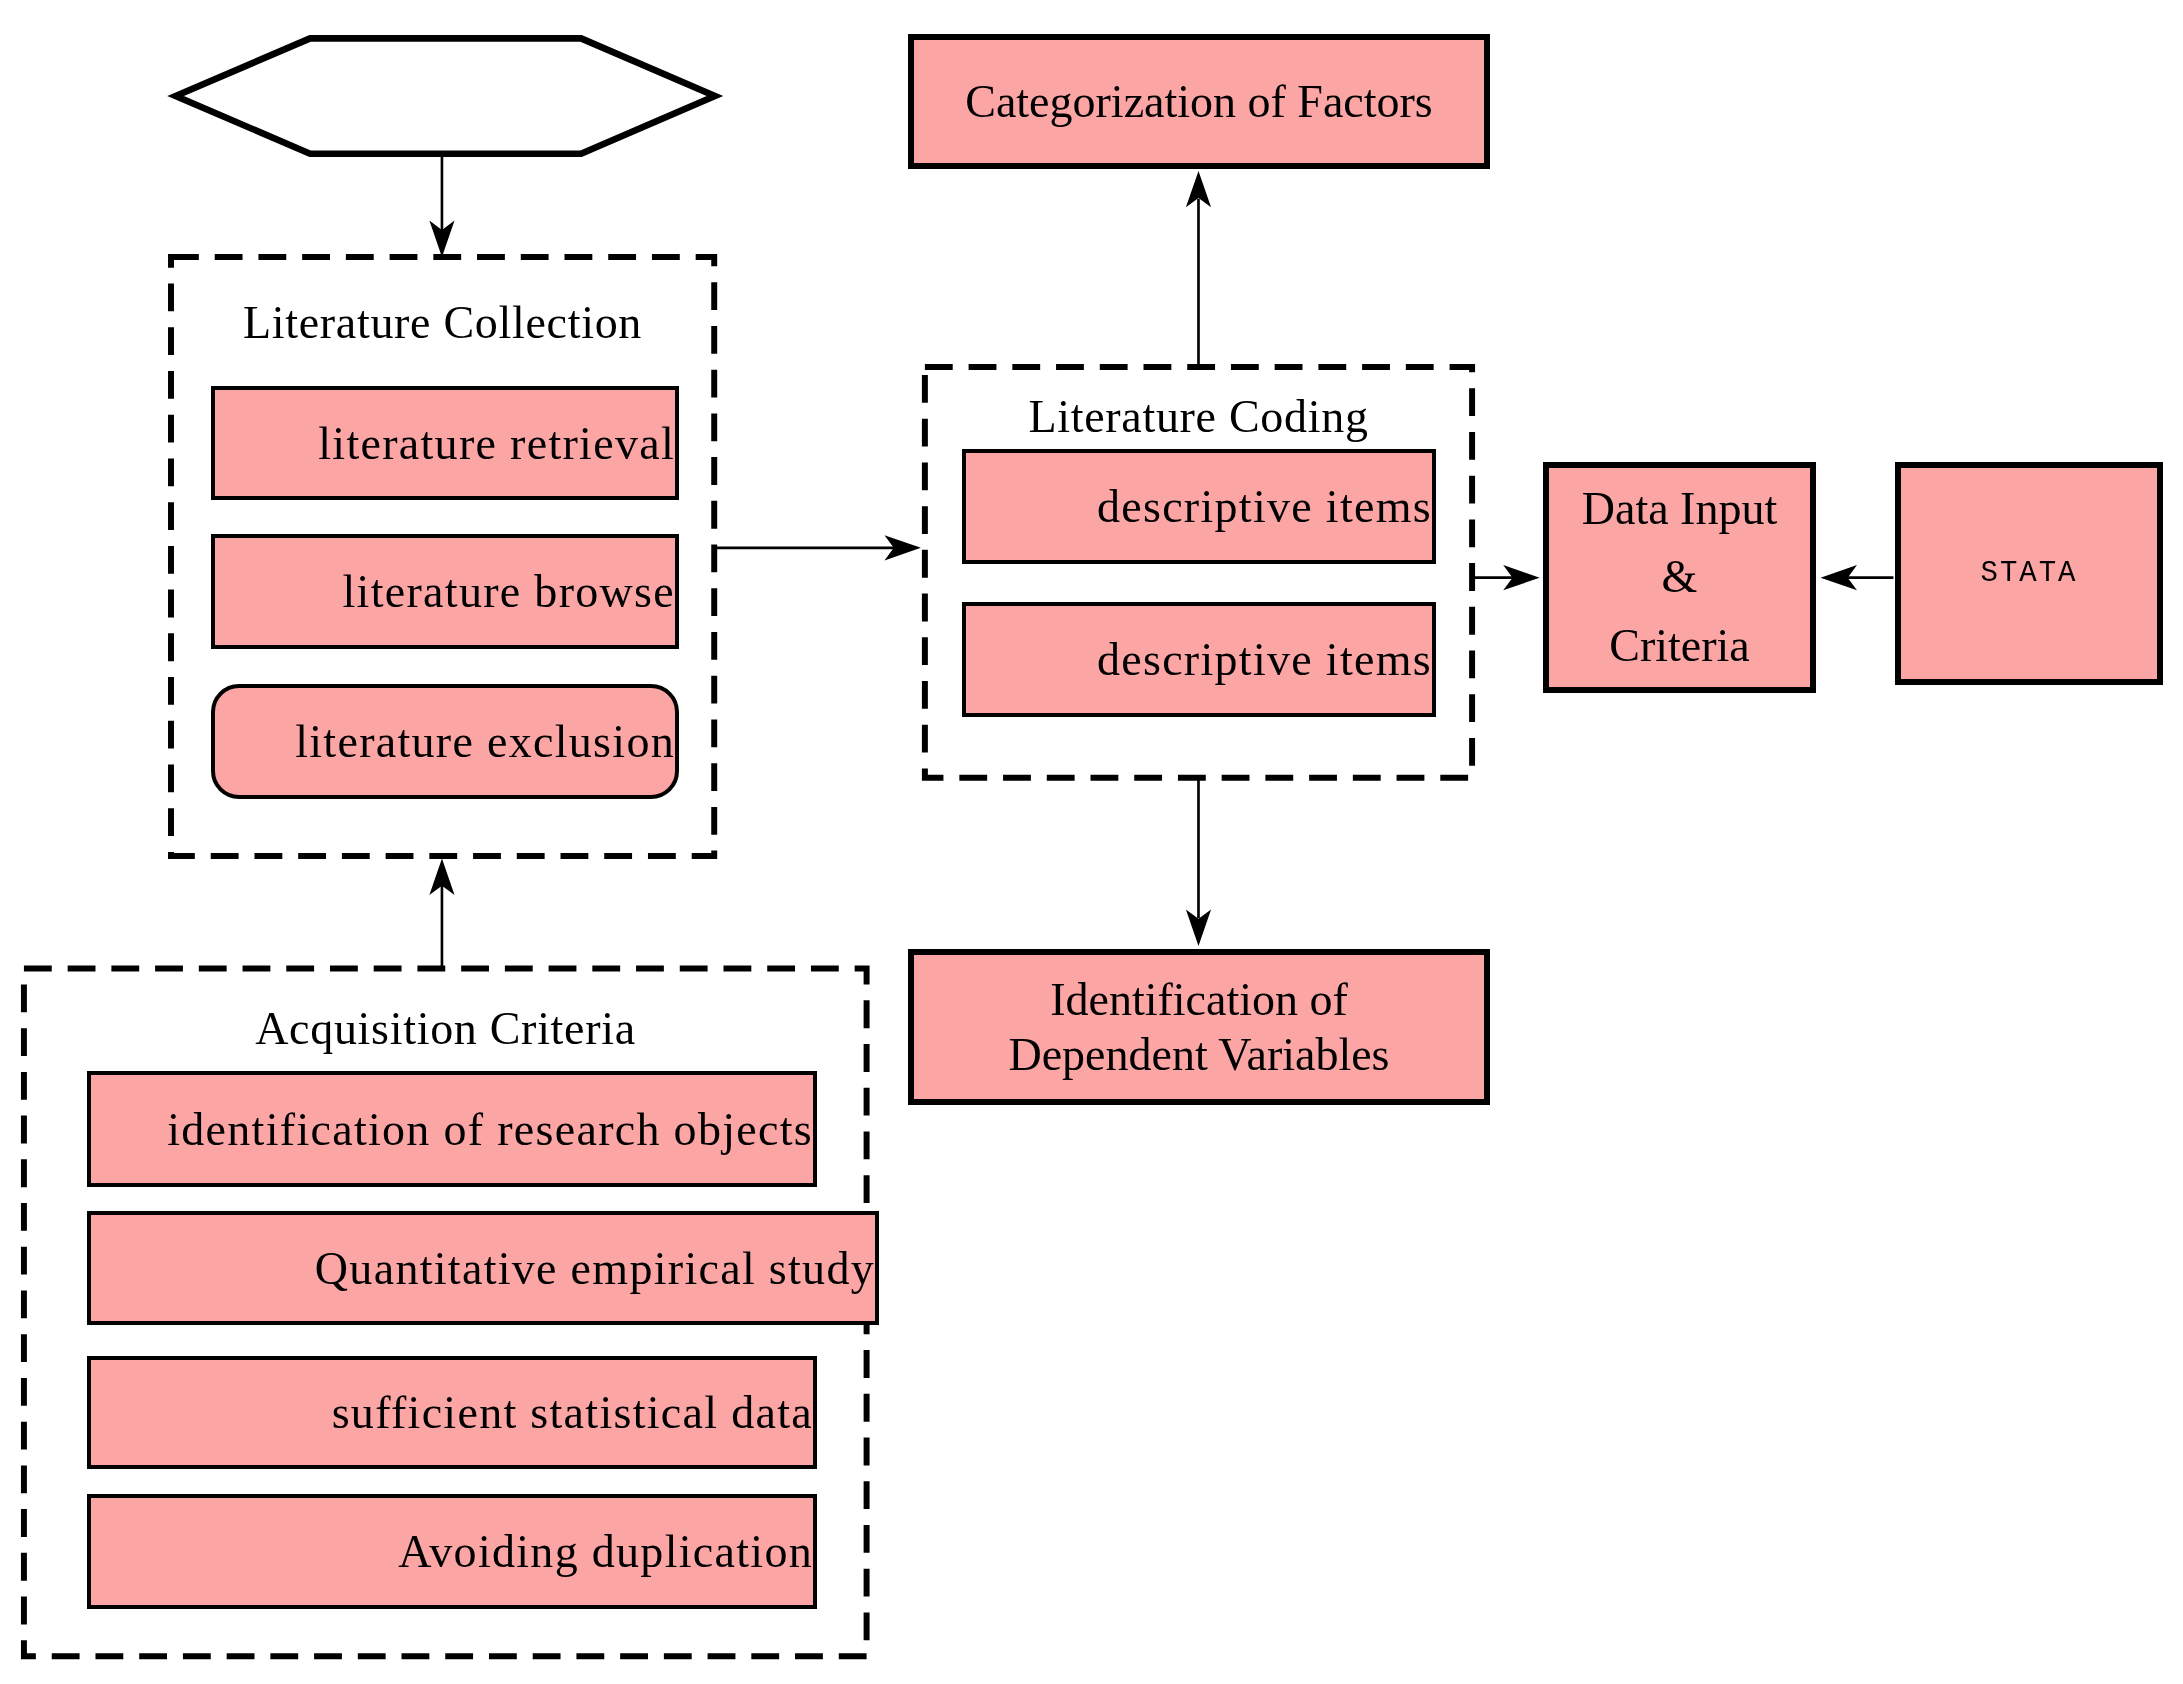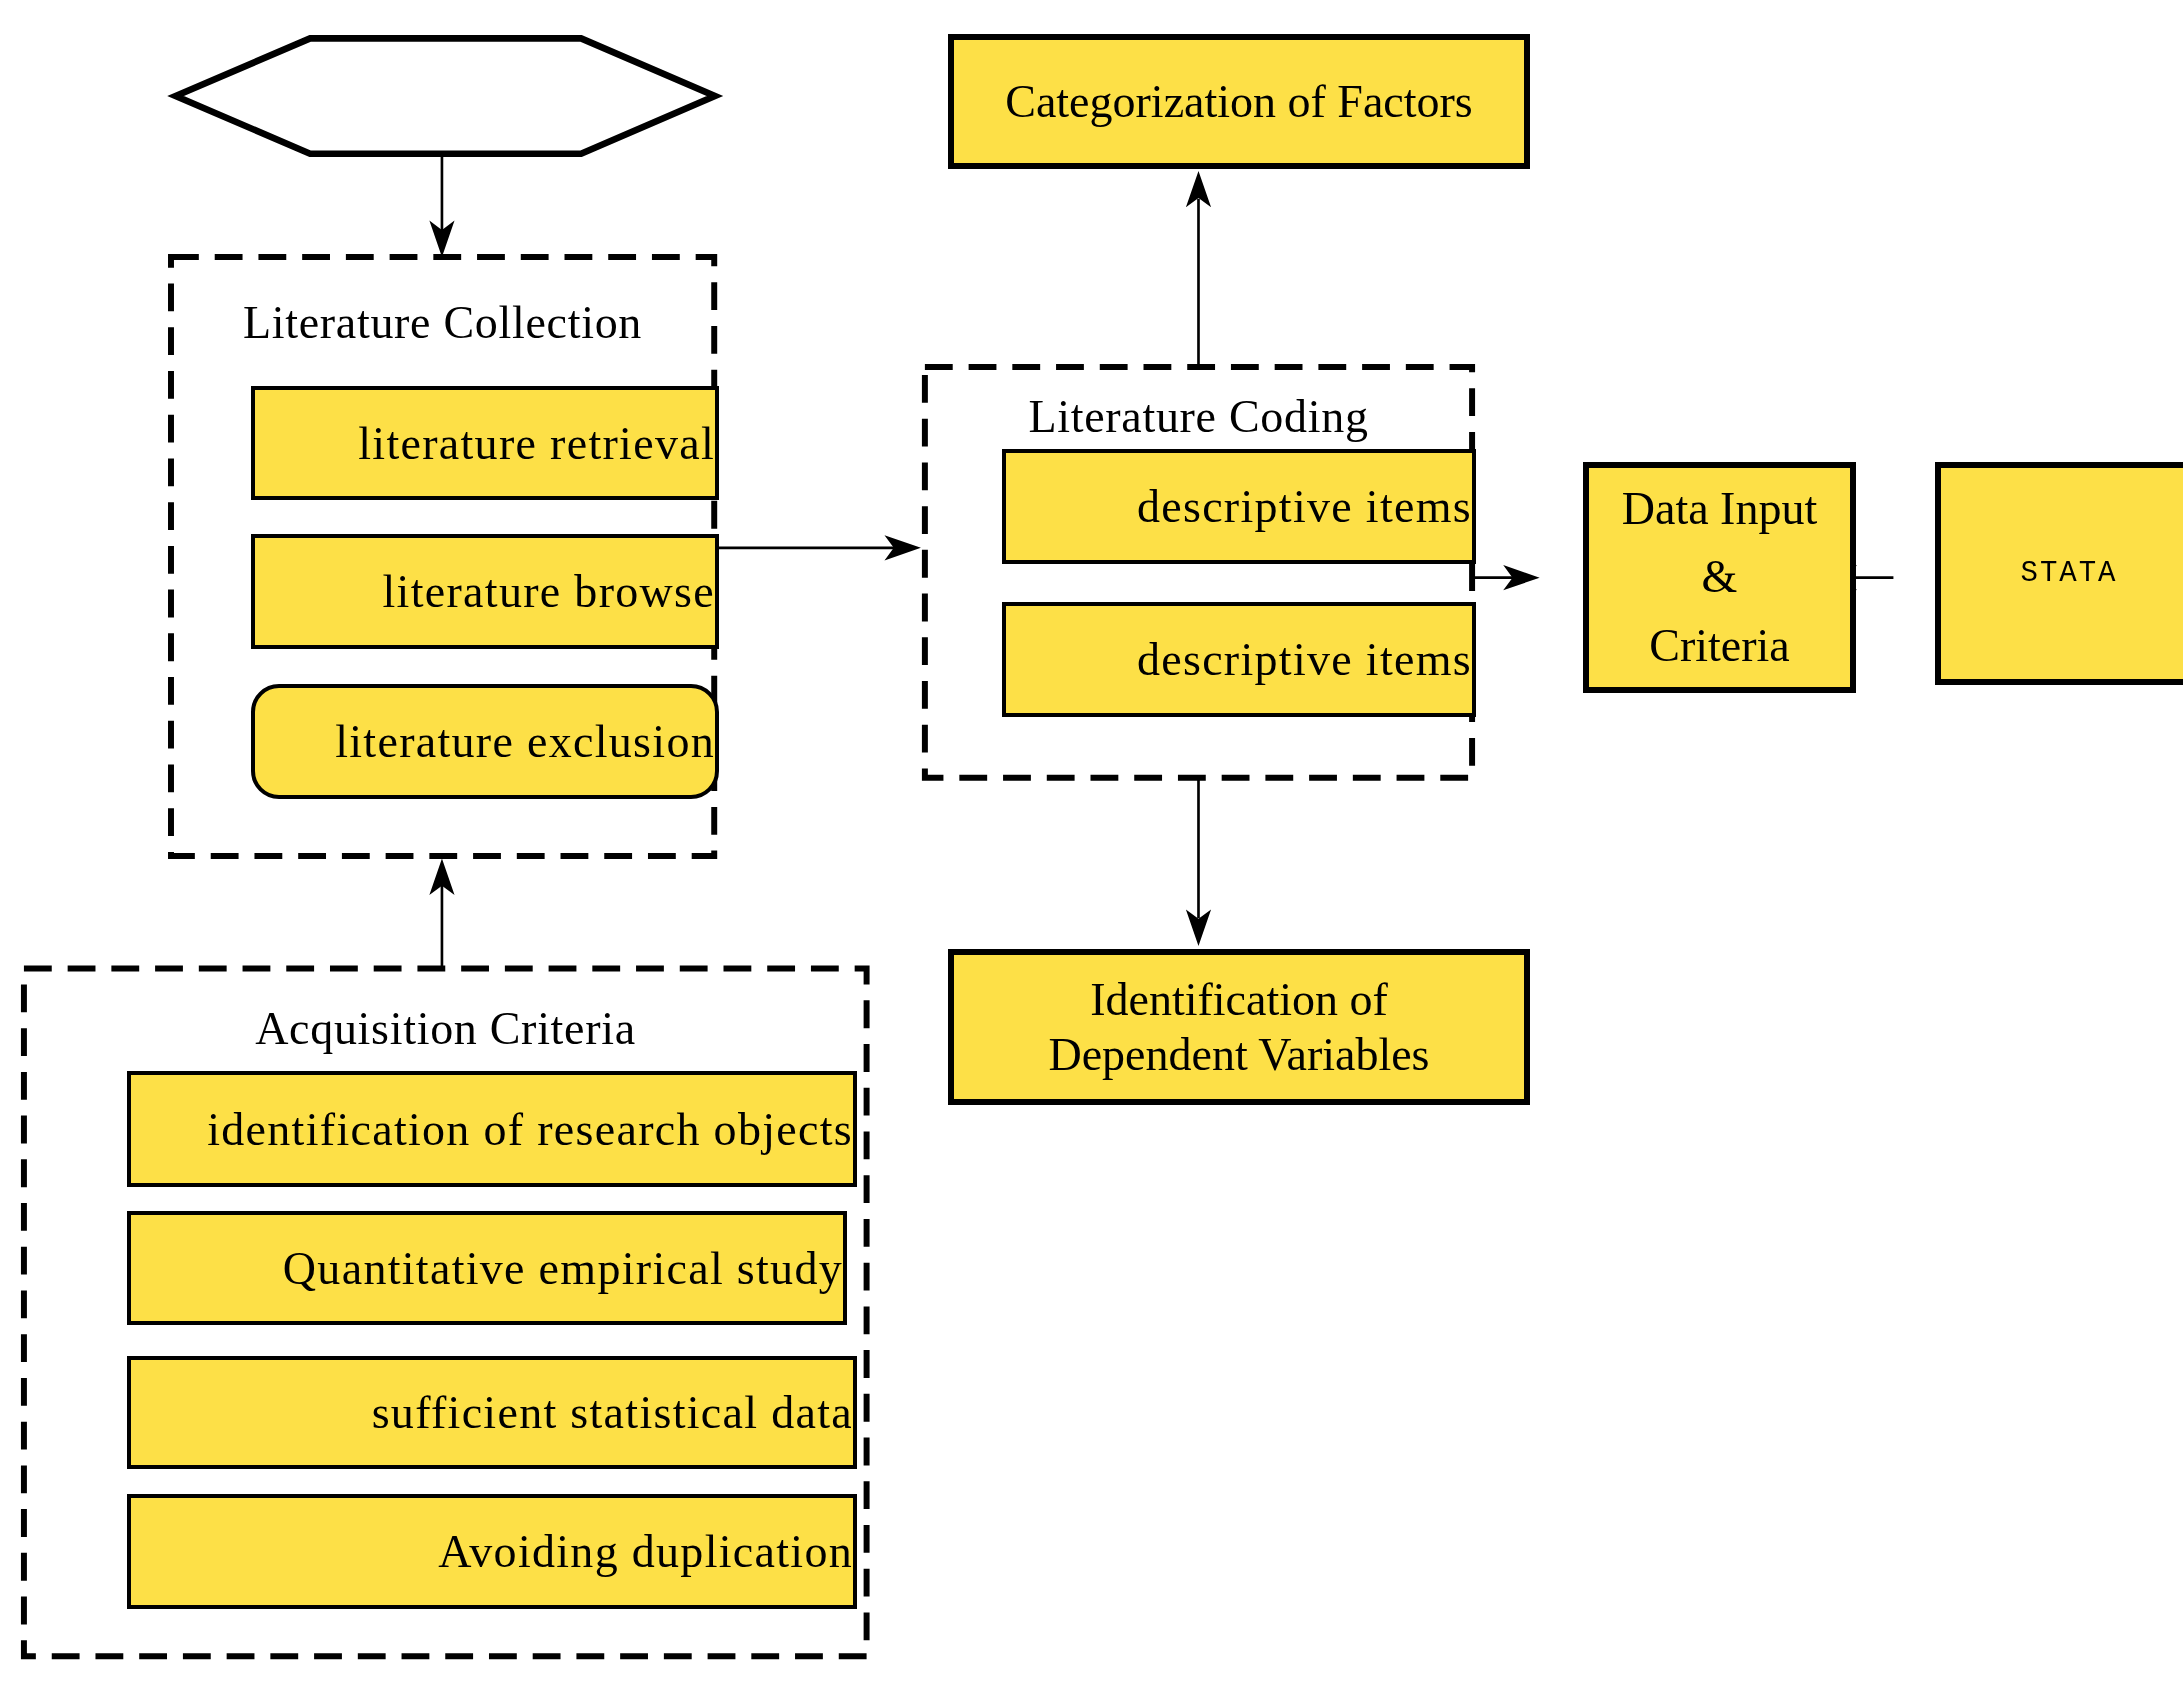--- a/index.html
+++ b/index.html
@@ -16,26 +16,25 @@
     color: #000000;
   }
   .layer {
     position: absolute;
     left: 0;
     top: 0;
   }
   .box {
     position: absolute;
     box-sizing: border-box;
-    background: #fde047;
+    background: #fca5a5;
     display: flex;
     align-items: center;
     justify-content: center;
     text-align: center;
-    margin-left: 40px;
   }
   .solid-thin  { border: 4px solid #000000; }
   .solid-thick { border: 6.6px solid #000000; }
   .box span, .label span { white-space: nowrap; }
   .lbl {
     position: absolute;
     box-sizing: border-box;
     display: flex;
     align-items: center;
     justify-content: center;
@@ -115,21 +114,21 @@
     <span>literature exclusion</span>
   </div>
 
   <div class="lbl fs-title" style="left:24px; top:998px; width:843px; height:60px;">
     <span>Acquisition Criteria</span>
   </div>
 
   <div class="box solid-thin fs-item" style="left:87px; top:1071px; width:730px; height:116px;">
     <span>identification of research objects</span>
   </div>
-  <div class="box solid-thin fs-item" style="left:87px; top:1211px; width:720px; height:114px;">
+  <div class="box solid-thin fs-item" style="left:87px; top:1211px; width:792px; height:114px;">
     <span>Quantitative empirical study</span>
   </div>
   <div class="box solid-thin fs-item" style="left:87px; top:1356px; width:730px; height:113px;">
     <span>sufficient statistical data</span>
   </div>
   <div class="box solid-thin fs-item" style="left:87px; top:1494px; width:730px; height:115px;">
     <span>Avoiding duplication</span>
   </div>
 
   <div class="lbl fs-title" style="left:925px; top:386px; width:547px; height:60px;">

